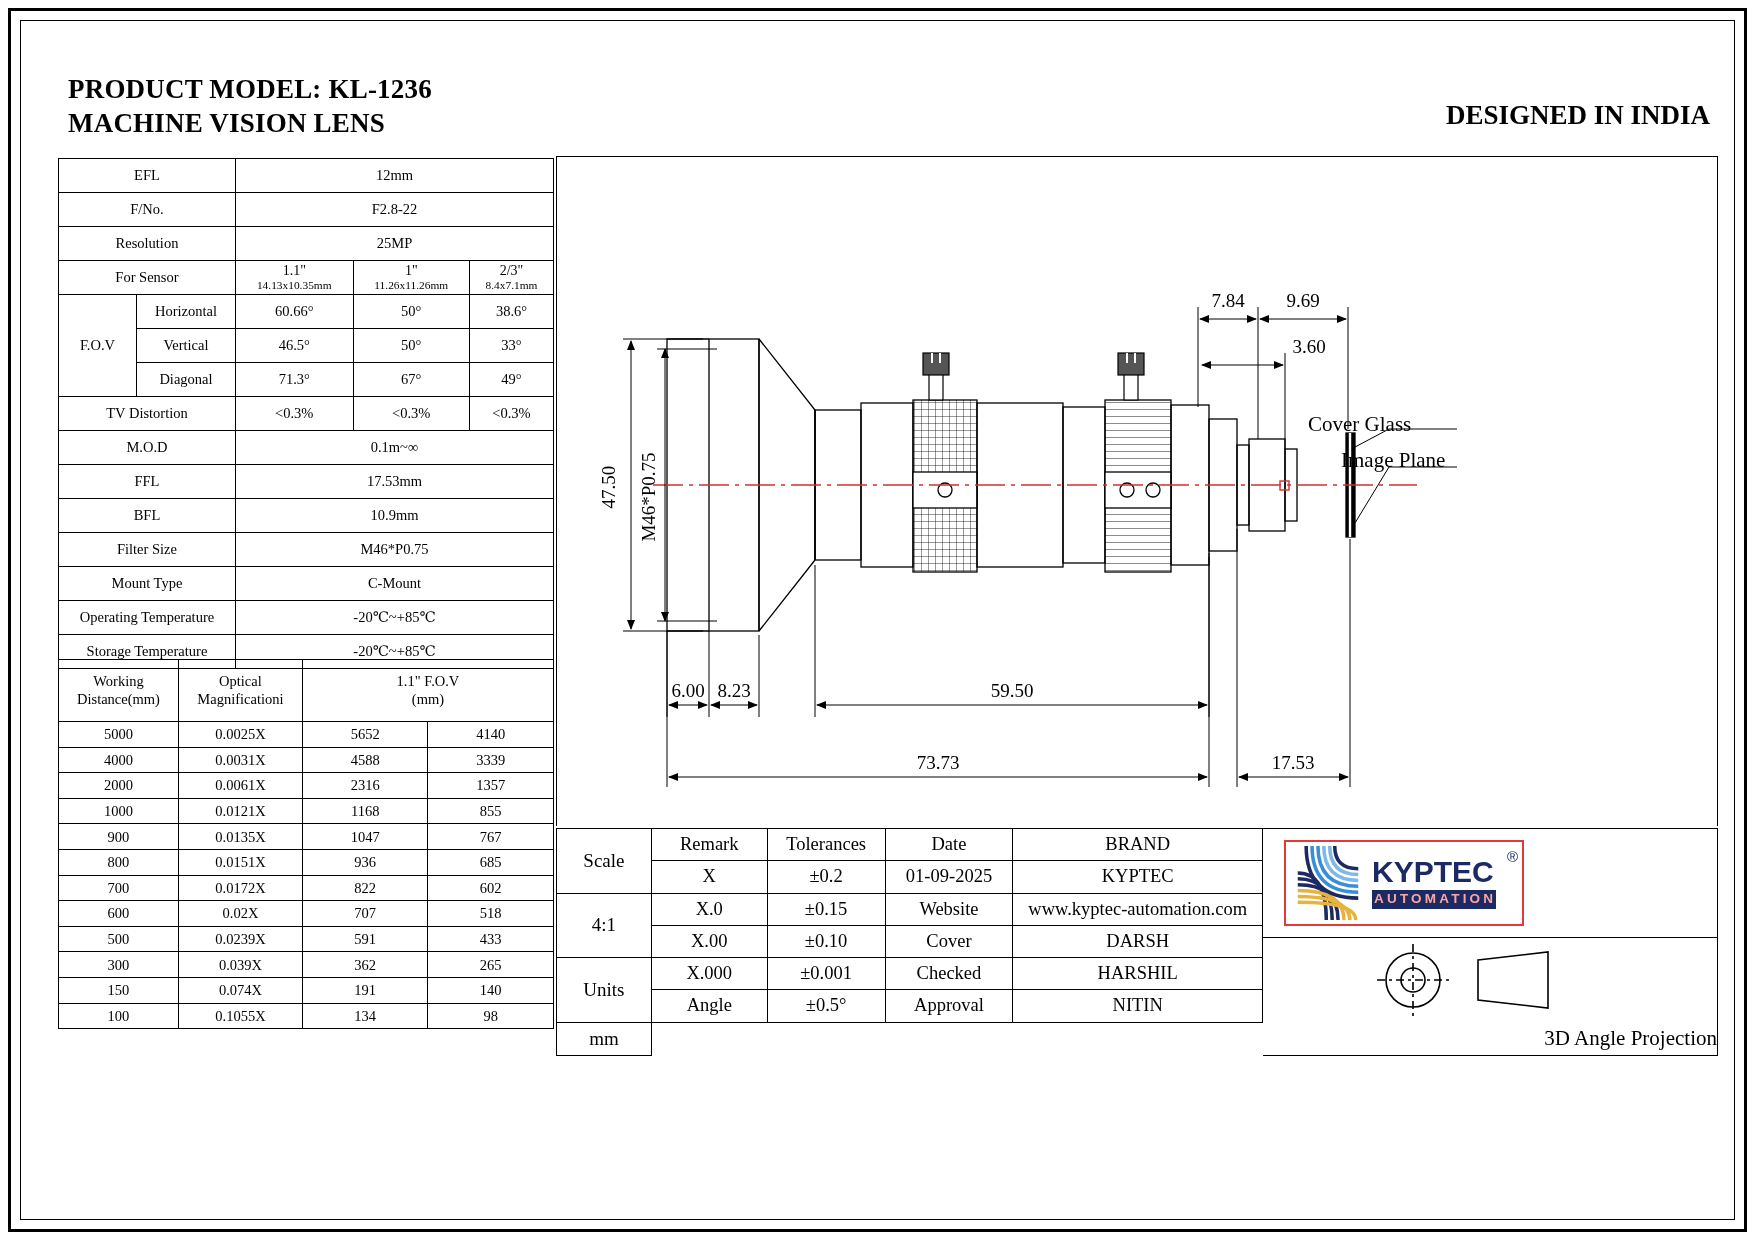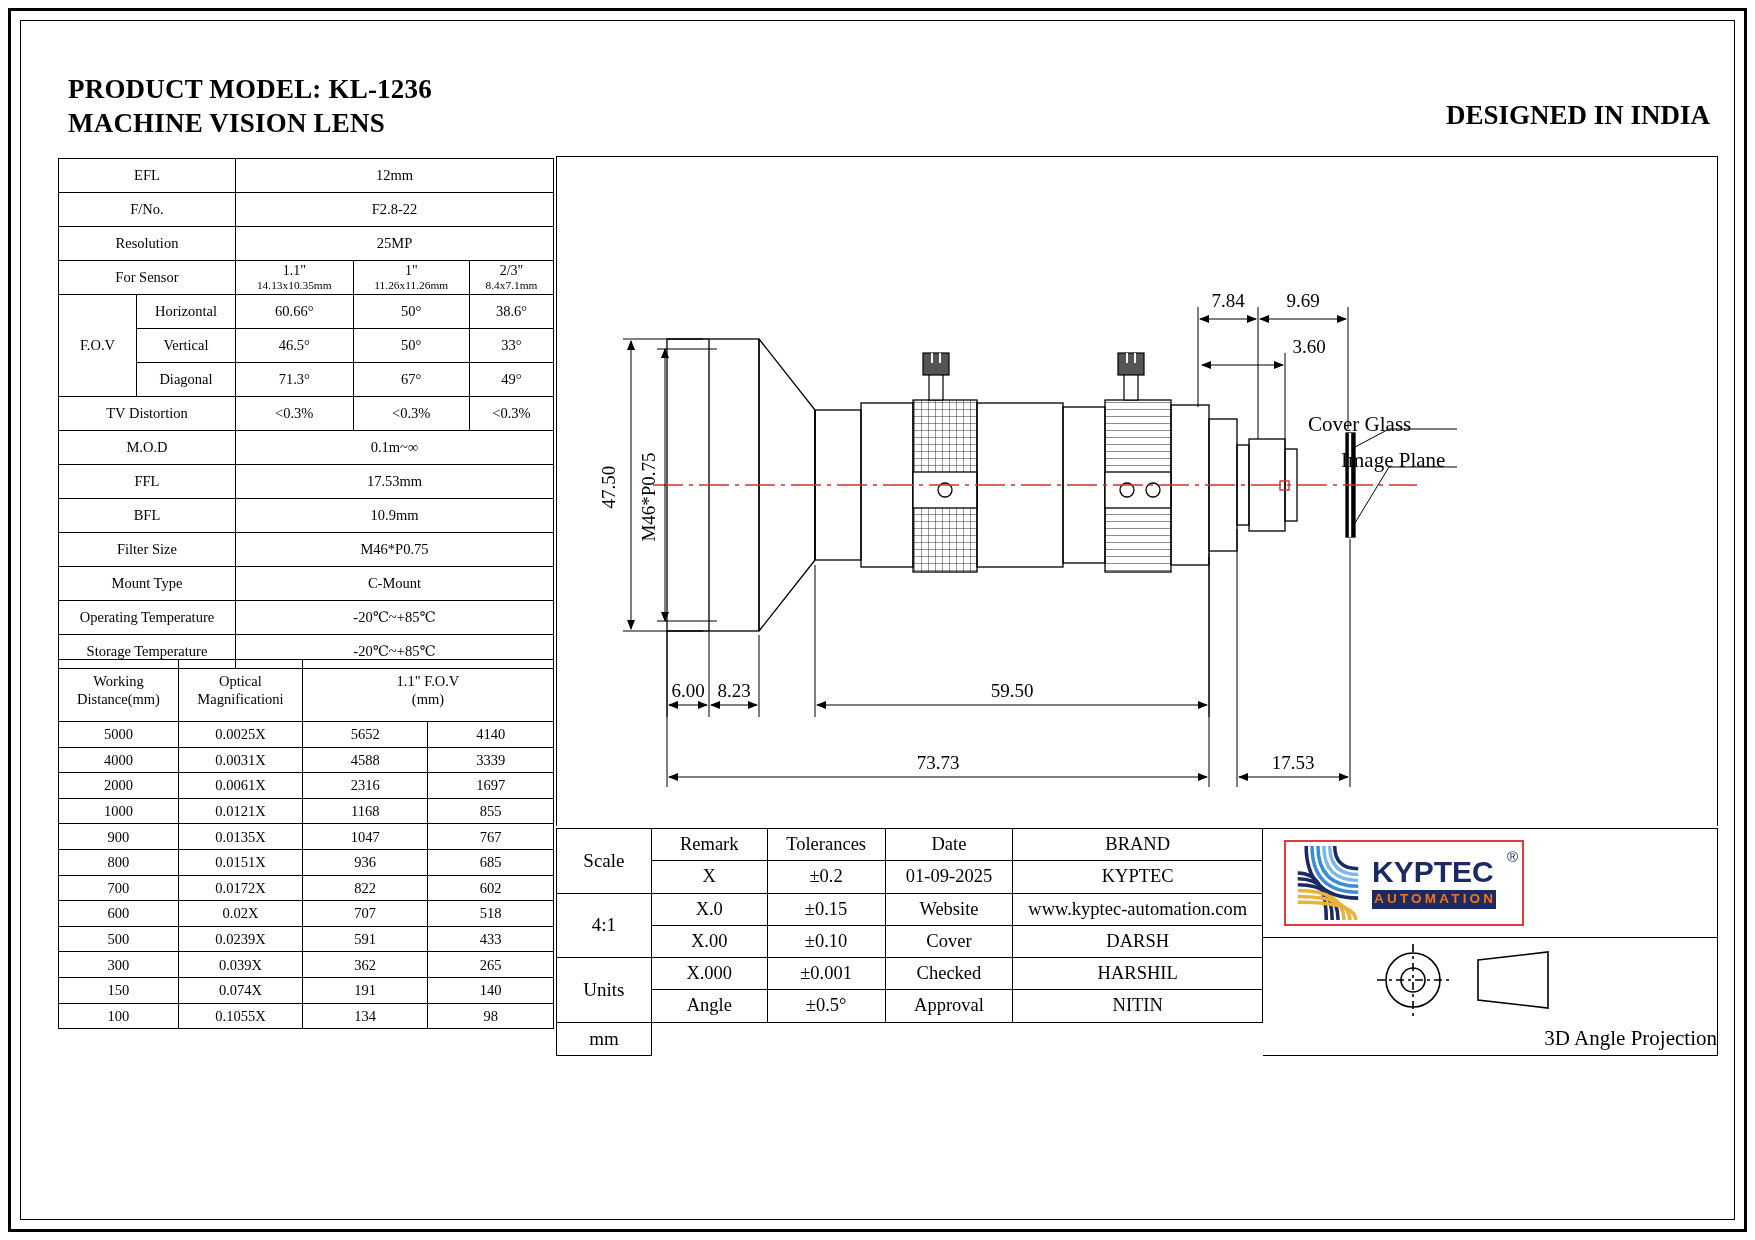--- a/index.html
+++ b/index.html
@@ -182,21 +182,21 @@
     font-size: 30px;
     letter-spacing: 0px;
     color: #1c2a63;
     line-height: 1;
   }
   #logo-auto {
     font-family: "Liberation Sans", sans-serif;
     font-weight: bold;
     font-size: 13.5px;
     letter-spacing: 3.2px;
-    color: #f97316;
+    color: #fca5a5;
     background: #1c2a63;
     text-align: center;
     padding: 2px 0 2px 2px;
     margin-top: 3px;
     line-height: 1.05;
   }
   #logo-reg {
     position: absolute;
     right: 4px; top: 6px;
     font-family: "Liberation Sans", sans-serif;
@@ -330,21 +330,21 @@
         <tr>
           <td class="col-wd">4000</td>
           <td class="col-om">0.0031X</td>
           <td class="col-f1">4588</td>
           <td class="col-f2">3339</td>
         </tr>
         <tr>
           <td class="col-wd">2000</td>
           <td class="col-om">0.0061X</td>
           <td class="col-f1">2316</td>
-          <td class="col-f2">1697</td>
+          <td class="col-f2">1357</td>
         </tr>
         <tr>
           <td class="col-wd">1000</td>
           <td class="col-om">0.0121X</td>
           <td class="col-f1">1168</td>
           <td class="col-f2">855</td>
         </tr>
         <tr>
           <td class="col-wd">900</td>
           <td class="col-om">0.0135X</td>

